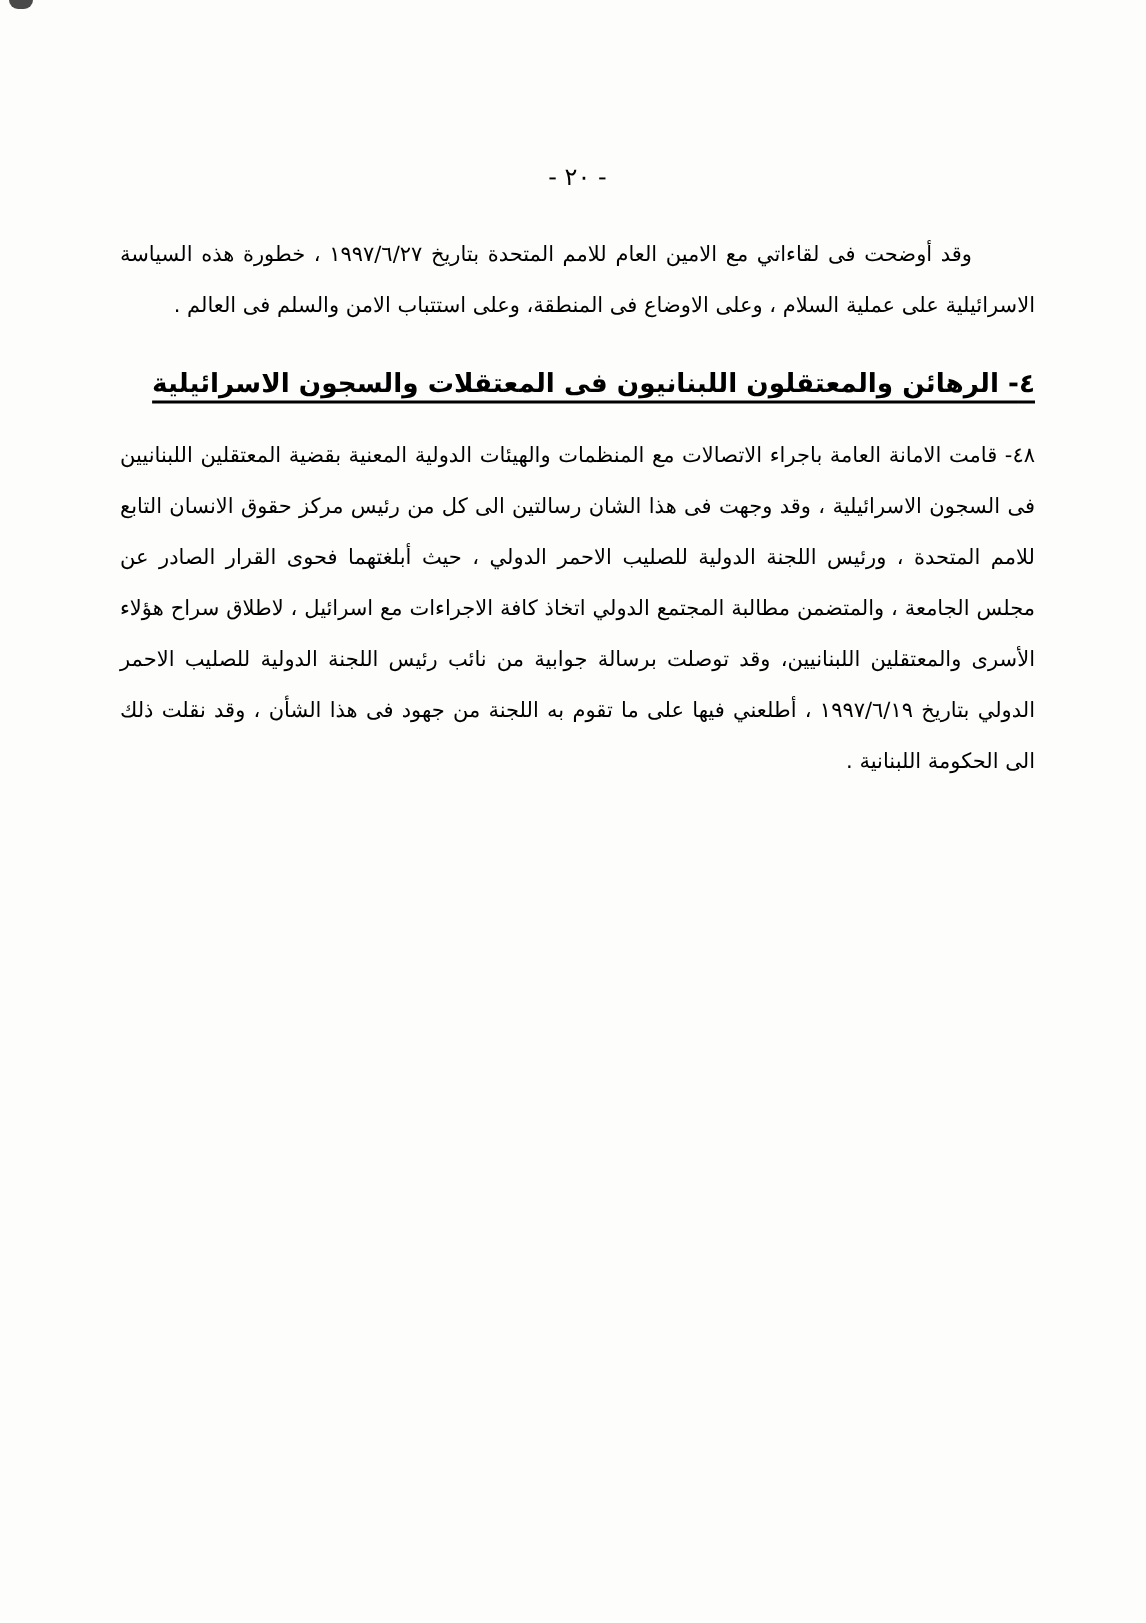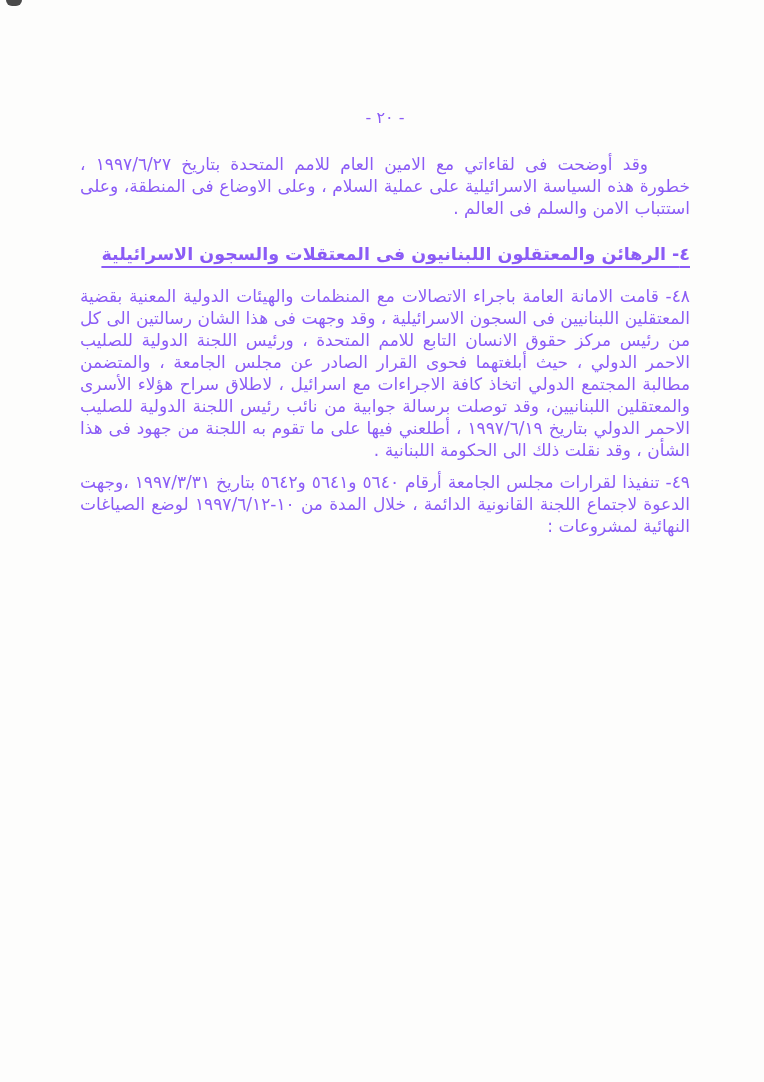--- a/index.html
+++ b/index.html
@@ -9,21 +9,21 @@
   }
   .scan-page {
     position: relative;
     width: 764px;
     height: 1082px;
     margin: 0 auto;
     background: #fdfdfc;
     overflow: hidden;
     direction: rtl;
     font-family: "DejaVu Sans", sans-serif;
-    color: #8b5cf6;
+    color: #000000;
     box-sizing: border-box;
     padding: 108px 74px 0 80px;
   }
   .scan-artifact {
     position: absolute;
     top: 0;
     left: 6px;
     width: 16px;
     height: 6px;
     background: #2a2a2a;
@@ -31,22 +31,22 @@
     opacity: 0.85;
   }
   .page-number {
     text-align: center;
     font-size: 16px;
     letter-spacing: 2px;
     margin: 0 0 26px 0;
     direction: rtl;
   }
   .para {
-    font-size: 17px;
-    line-height: 22px;
+    font-size: 14px;
+    line-height: 34px;
     text-align: justify;
     margin: 0;
   }
   .para.indent-sm { text-indent: 42px; }
   .para.indent-md { text-indent: 34px; }
   .para.space-after { margin-bottom: 18px; }
   .heading {
     font-size: 17.5px;
     font-weight: bold;
     line-height: 34px;
@@ -76,15 +76,14 @@
   <h2 class="heading">
     <span class="underlined">٤- الرهائن والمعتقلون اللبنانيون فى المعتقلات والسجون الاسرائيلية</span>
   </h2>
 
   <p class="para">٤٨- قامت الامانة العامة باجراء الاتصالات مع المنظمات والهيئات الدولية المعنية بقضية المعتقلين اللبنانيين فى السجون الاسرائيلية ، وقد وجهت فى هذا الشان رسالتين الى كل من رئيس مركز حقوق الانسان التابع للامم المتحدة ، ورئيس اللجنة الدولية للصليب الاحمر الدولي ، حيث أبلغتهما فحوى القرار الصادر عن مجلس الجامعة ، والمتضمن مطالبة المجتمع الدولي اتخاذ كافة الاجراءات مع اسرائيل ، لاطلاق سراح هؤلاء الأسرى والمعتقلين اللبنانيين، وقد توصلت برسالة جوابية من نائب رئيس اللجنة الدولية للصليب الاحمر الدولي بتاريخ ١٩٩٧/٦/١٩ ، أطلعني فيها على ما تقوم به اللجنة من جهود فى هذا الشأن ، وقد نقلت ذلك الى الحكومة اللبنانية .</p>
 
   <div class="gap-sm"></div>
 
 
 
-  <p class="para">٤٩- تنفيذا لقرارات مجلس الجامعة أرقام ٥٦٤٠ و٥٦٤١ و٥٦٤٢ بتاريخ ١٩٩٧/٣/٣١ ،وجهت الدعوة لاجتماع اللجنة القانونية الدائمة ، خلال المدة من ١٠-١٩٩٧/٦/١٢ لوضع الصياغات النهائية لمشروعات :</p>
 
 </div>
 
 </body></html>

